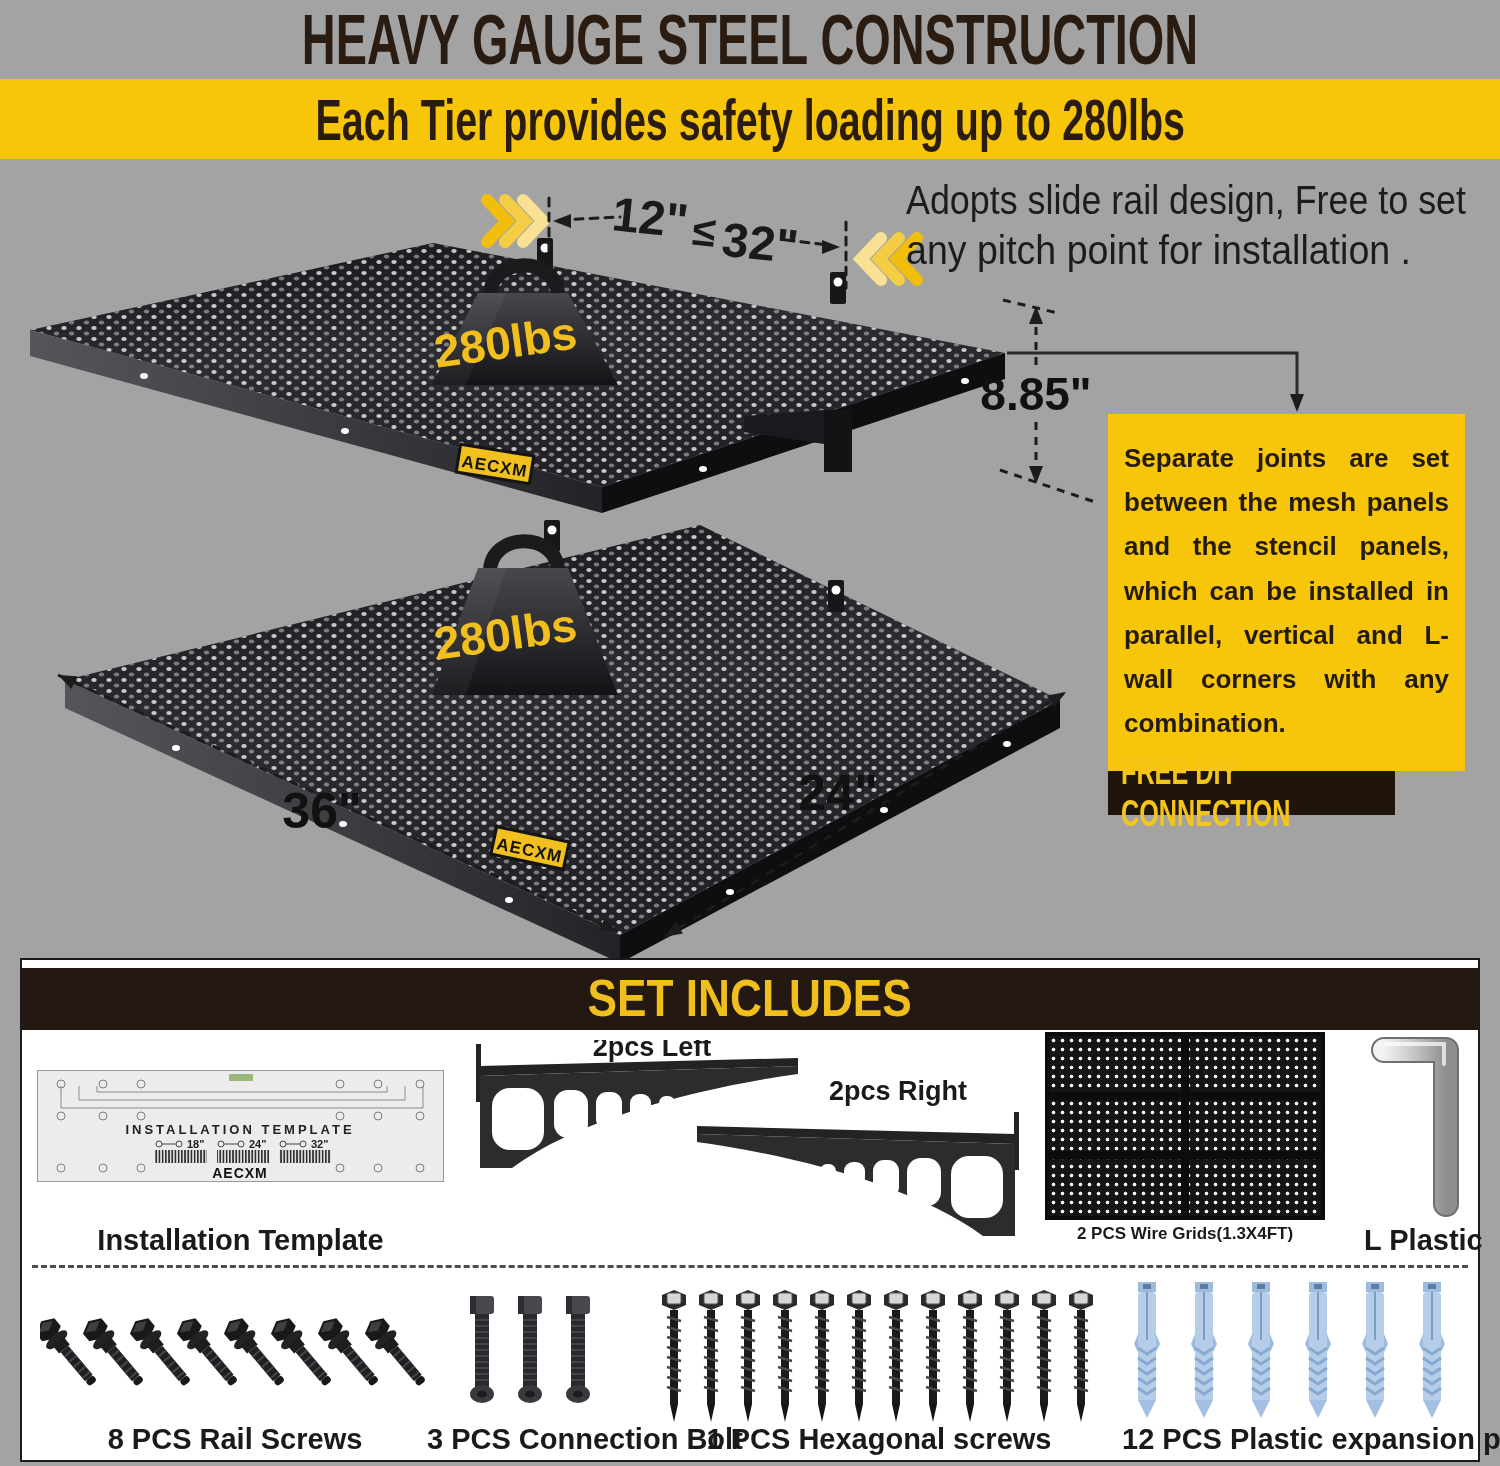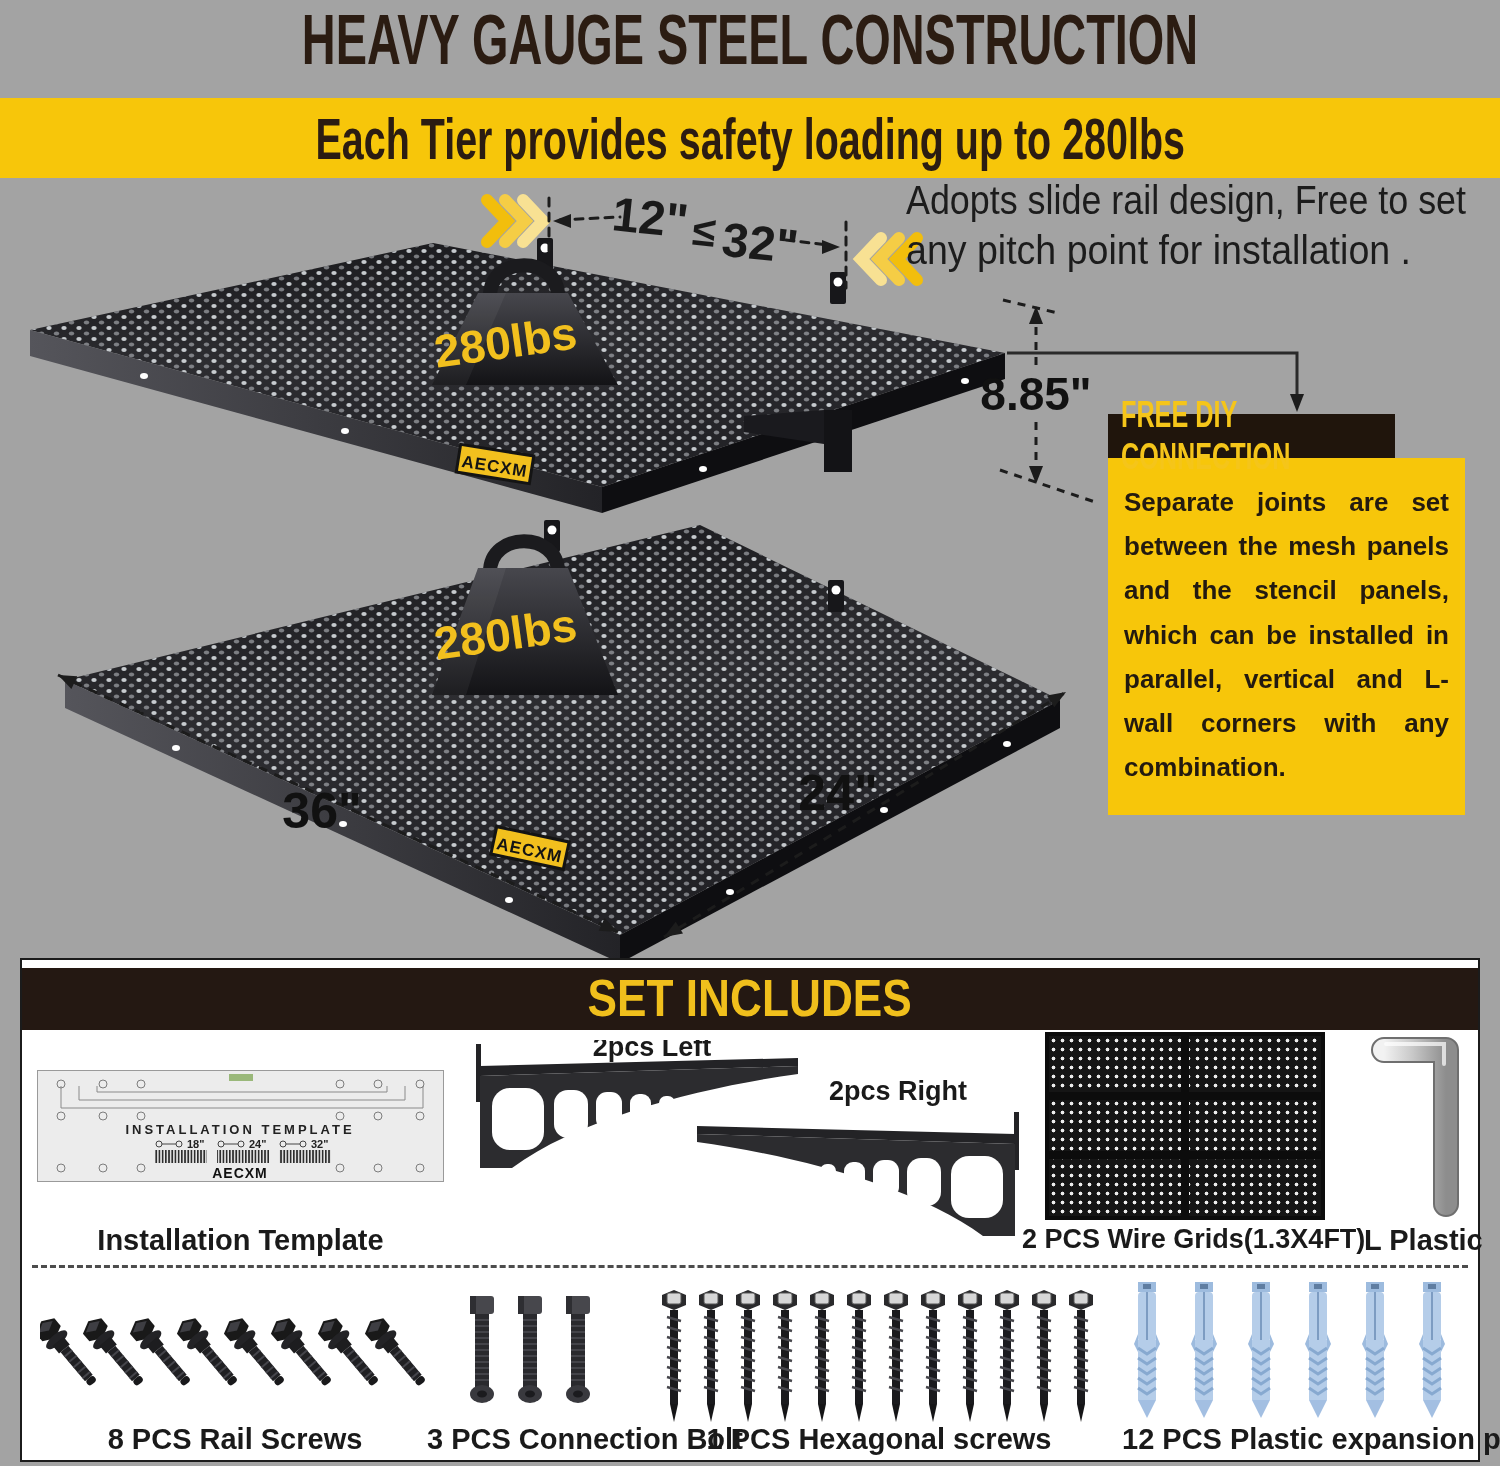--- a/index.html
+++ b/index.html
@@ -4,21 +4,21 @@
 <style>
   html,body{margin:0;padding:0;background:#ffffff;}
   #page{position:relative;width:1500px;height:1466px;background:#a3a3a3;overflow:hidden;
         font-family:"Liberation Sans",sans-serif;color:#231812;}
   .abs{position:absolute;}
   .condensed{display:inline-block;white-space:nowrap;}
   
   #title{left:0;top:0;width:1500px;height:80px;display:flex;align-items:center;justify-content:center;}
   #title span{font-size:70px;font-weight:bold;color:#2b1c12;transform:scaleX(0.67);letter-spacing:0px;}
   
-  #banner{left:0;top:79px;width:1500px;height:80px;background:#f7c60a;display:flex;align-items:center;justify-content:center;margin-top:19px;}
+  #banner{left:0;top:79px;width:1500px;height:80px;background:#f7c60a;display:flex;align-items:center;justify-content:center;}
   #banner span{font-size:58px;font-weight:bold;color:#2b1c12;transform:scaleX(0.68);}
   
   #diy-box{left:1108px;top:414px;width:357px;}
   #diy-header{width:287px;height:44px;background:#20150c;display:flex;align-items:center;}
   #diy-header span{font-size:36px;font-weight:bold;color:#f5c51a;transform:scaleX(0.70);transform-origin:left center;margin-left:13px;}
   #diy-body{width:100%;box-sizing:border-box;background:#f7c60a;padding:22px 16px 26px 16px;
             font-size:26px;font-weight:bold;line-height:1.70;color:#231a10;text-align:justify;}
   
   #set{left:20px;top:958px;width:1460px;height:504px;border:2px solid #1b1b1b;background:#ffffff;box-sizing:border-box;}
   #set-banner{position:absolute;left:0;top:8px;width:100%;height:62px;background:#241812;display:flex;align-items:flex-start;justify-content:center;}
@@ -176,24 +176,24 @@
 
     <g>
       <path d="M664,777 L1066,532" stroke="#1c1c1c" stroke-width="3" stroke-dasharray="9 8" fill="none"></path>
       <use href="#ah" transform="translate(664,777) rotate(-31.4)"></use>
       <use href="#ah" transform="translate(1066,532) rotate(148.6)"></use>
       <text x="838" y="650" font-size="50" font-weight="bold" fill="#111" text-anchor="middle">24"</text>
     </g>
   </svg>
 
   <div id="diy-box" class="abs">
+    <div id="diy-body">Separate joints are set between the mesh panels and the stencil panels, which can be installed in parallel, vertical and L-wall corners with any combination.</div>
     <div id="diy-header">
       <span>FREE DIY CONNECTION</span>
     </div>
-    <div id="diy-body">Separate joints are set between the mesh panels and the stencil panels, which can be installed in parallel, vertical and L-wall corners with any combination.</div>
   </div>
 
   <div id="set" class="abs">
     <div id="set-banner">
       <span class="condensed">SET INCLUDES</span>
     </div>
 
     <svg class="abs" style="left:15px;top:110px" width="407" height="112" viewBox="0 0 407 112">
       <defs>
         <pattern id="stripes" width="3.2" height="14" patternUnits="userSpaceOnUse">
@@ -292,21 +292,21 @@
       </g>
       <text x="190" y="16" font-size="27" font-weight="bold" fill="#1a1a1a" text-anchor="middle">2pcs Left</text>
       <text x="436" y="60" font-size="27" font-weight="bold" fill="#1a1a1a" text-anchor="middle">2pcs Right</text>
     </svg>
 
     <div id="wire-grid">
       <div class="grid-bar" style="left:calc(50% - 4px);top:0;width:8px;height:100%"></div>
       <div class="grid-bar" style="left:0;top:31%;width:100%;height:8px"></div>
       <div class="grid-bar" style="left:0;top:64%;width:100%;height:8px"></div>
     </div>
-    <div class="caption" style="left:1000px;top:264px;width:326px;font-size:27px">2 PCS Wire Grids(1.3X4FT)</div>
+    <div class="caption" style="left:1000px;top:264px;width:326px;font-size:17px">2 PCS Wire Grids(1.3X4FT)</div>
 
     <svg class="abs" style="left:1342px;top:64px" width="108" height="196" viewBox="0 0 108 196">
       <defs>
         <linearGradient id="gSilver" x1="0" y1="0" x2="1" y2="0">
           <stop offset="0" stop-color="#f2f2f2"></stop>
             <stop offset="0.45" stop-color="#c9c9c9"></stop>
             <stop offset="1" stop-color="#8d8d8d"></stop>
         </linearGradient>
       </defs>
       <path d="M20,26 L82,26 L82,180" fill="none" stroke="#6f6f6f" stroke-width="26" stroke-linecap="round" stroke-linejoin="round"></path>

